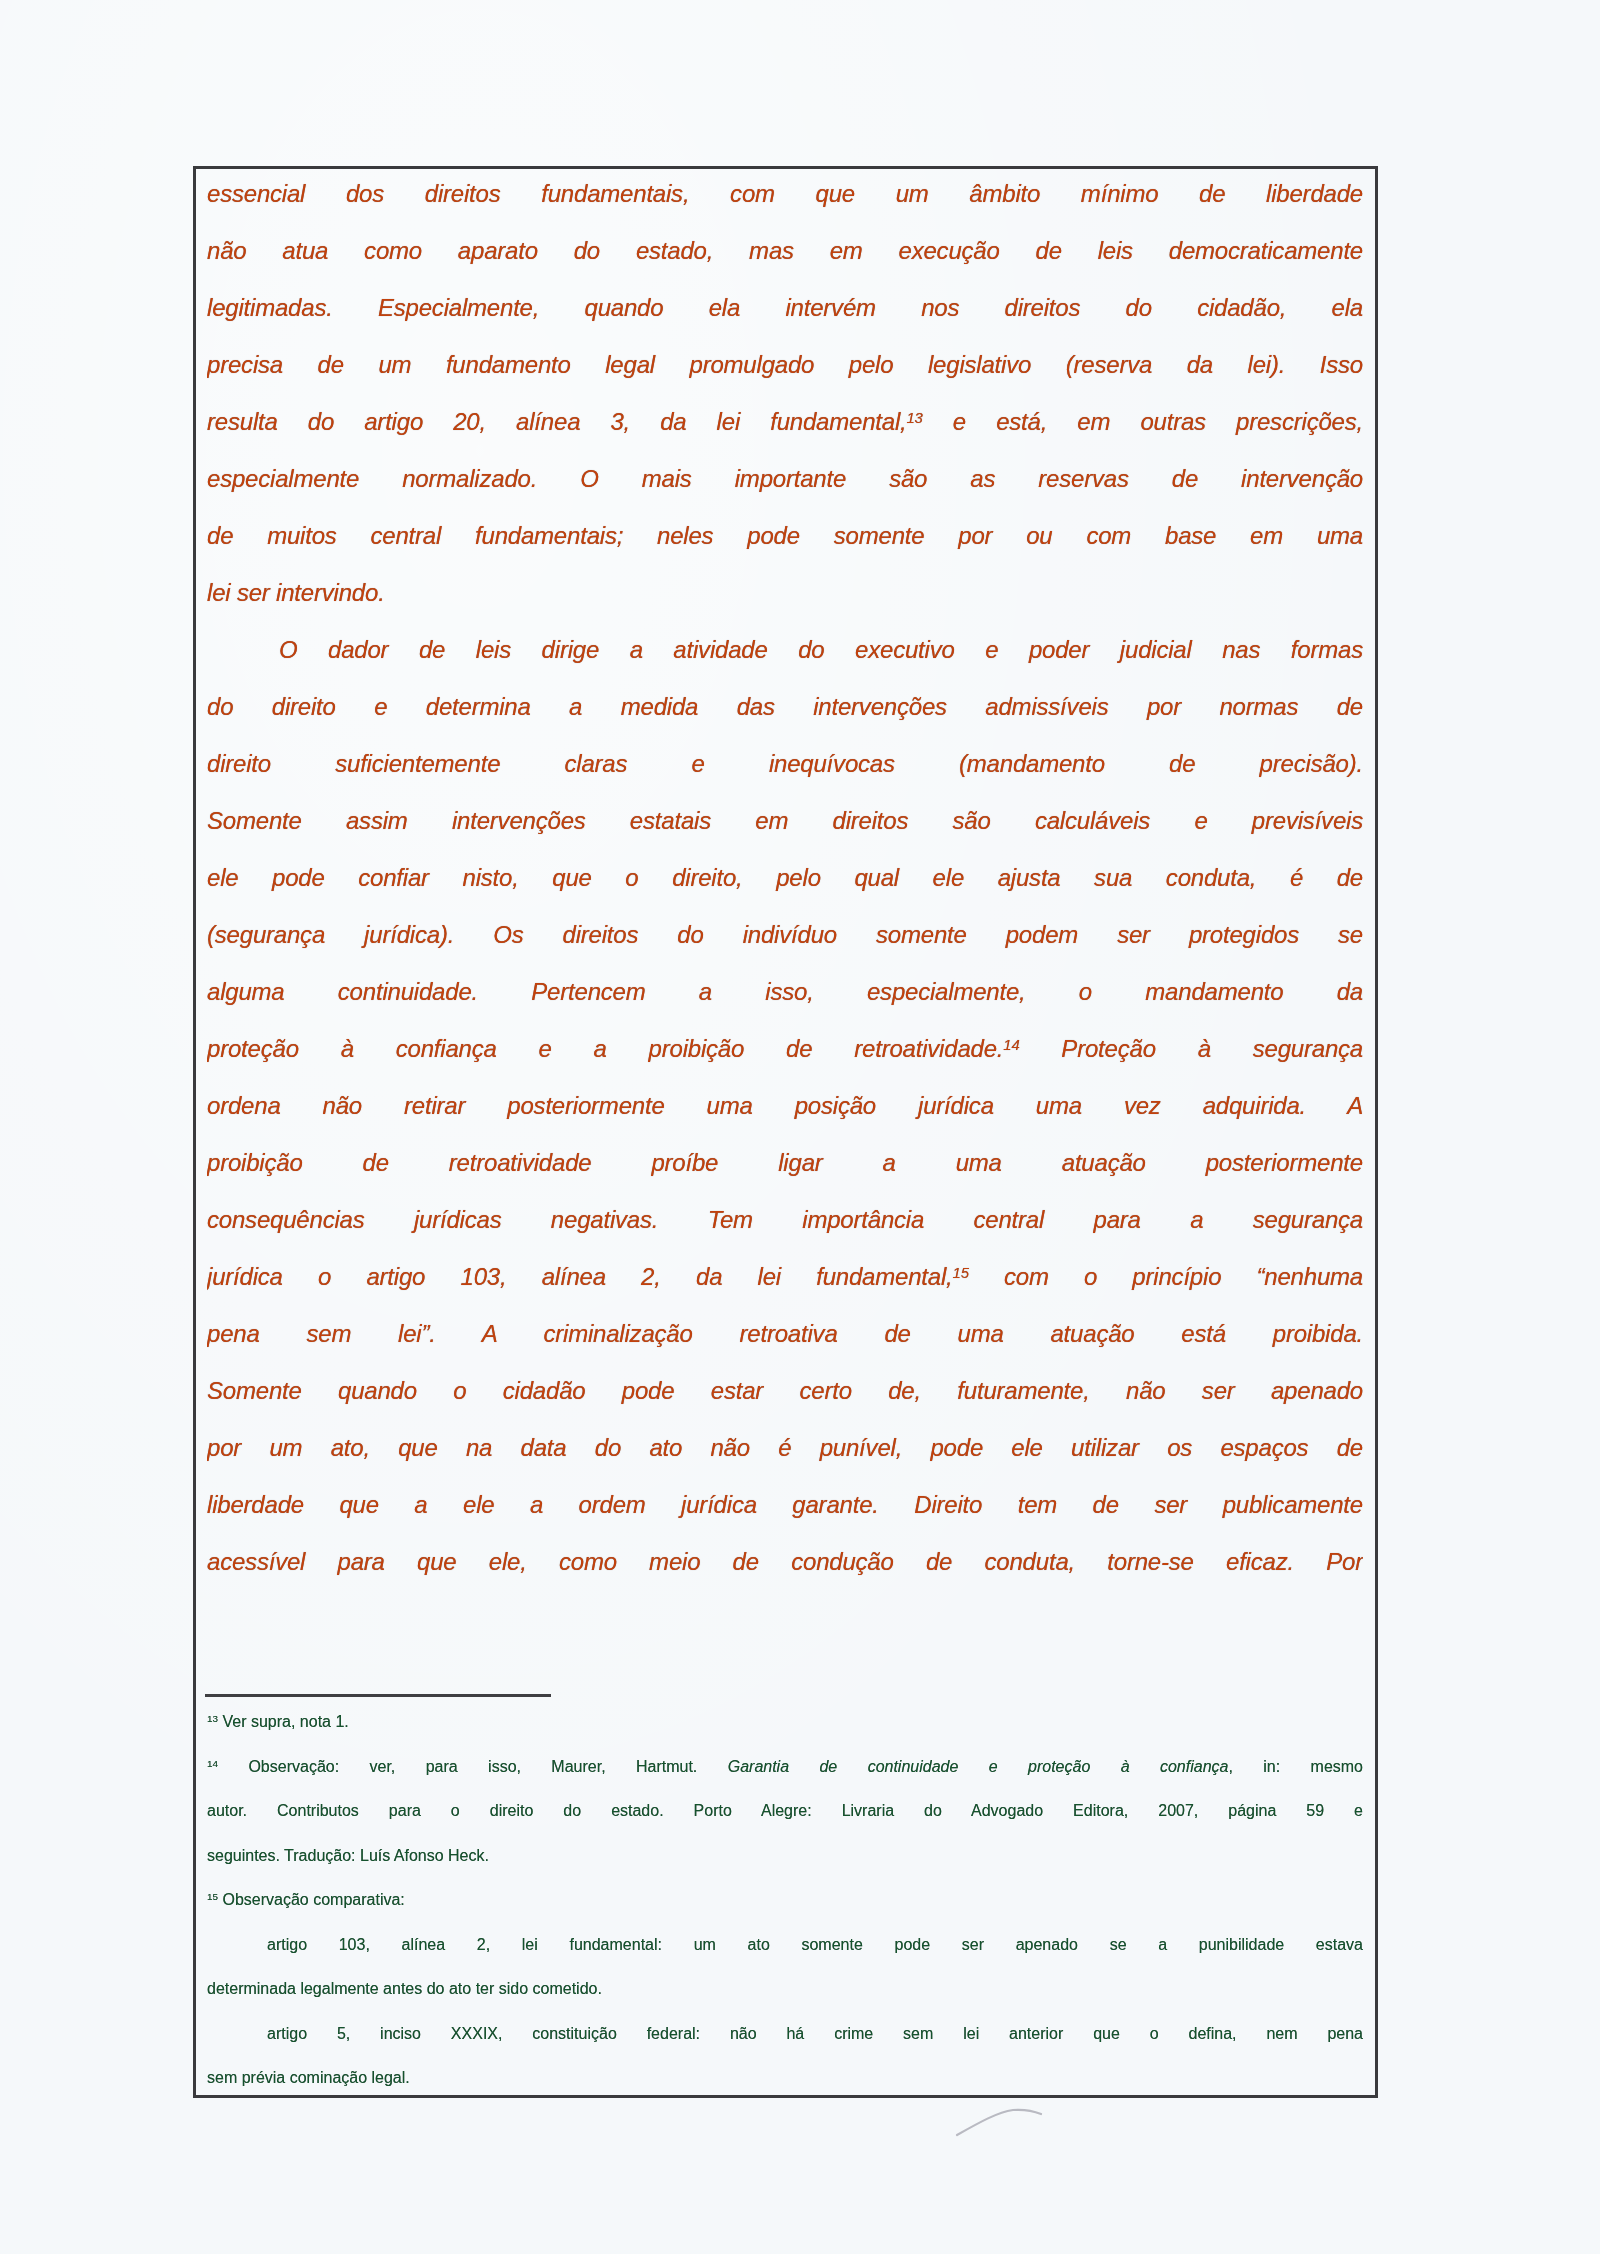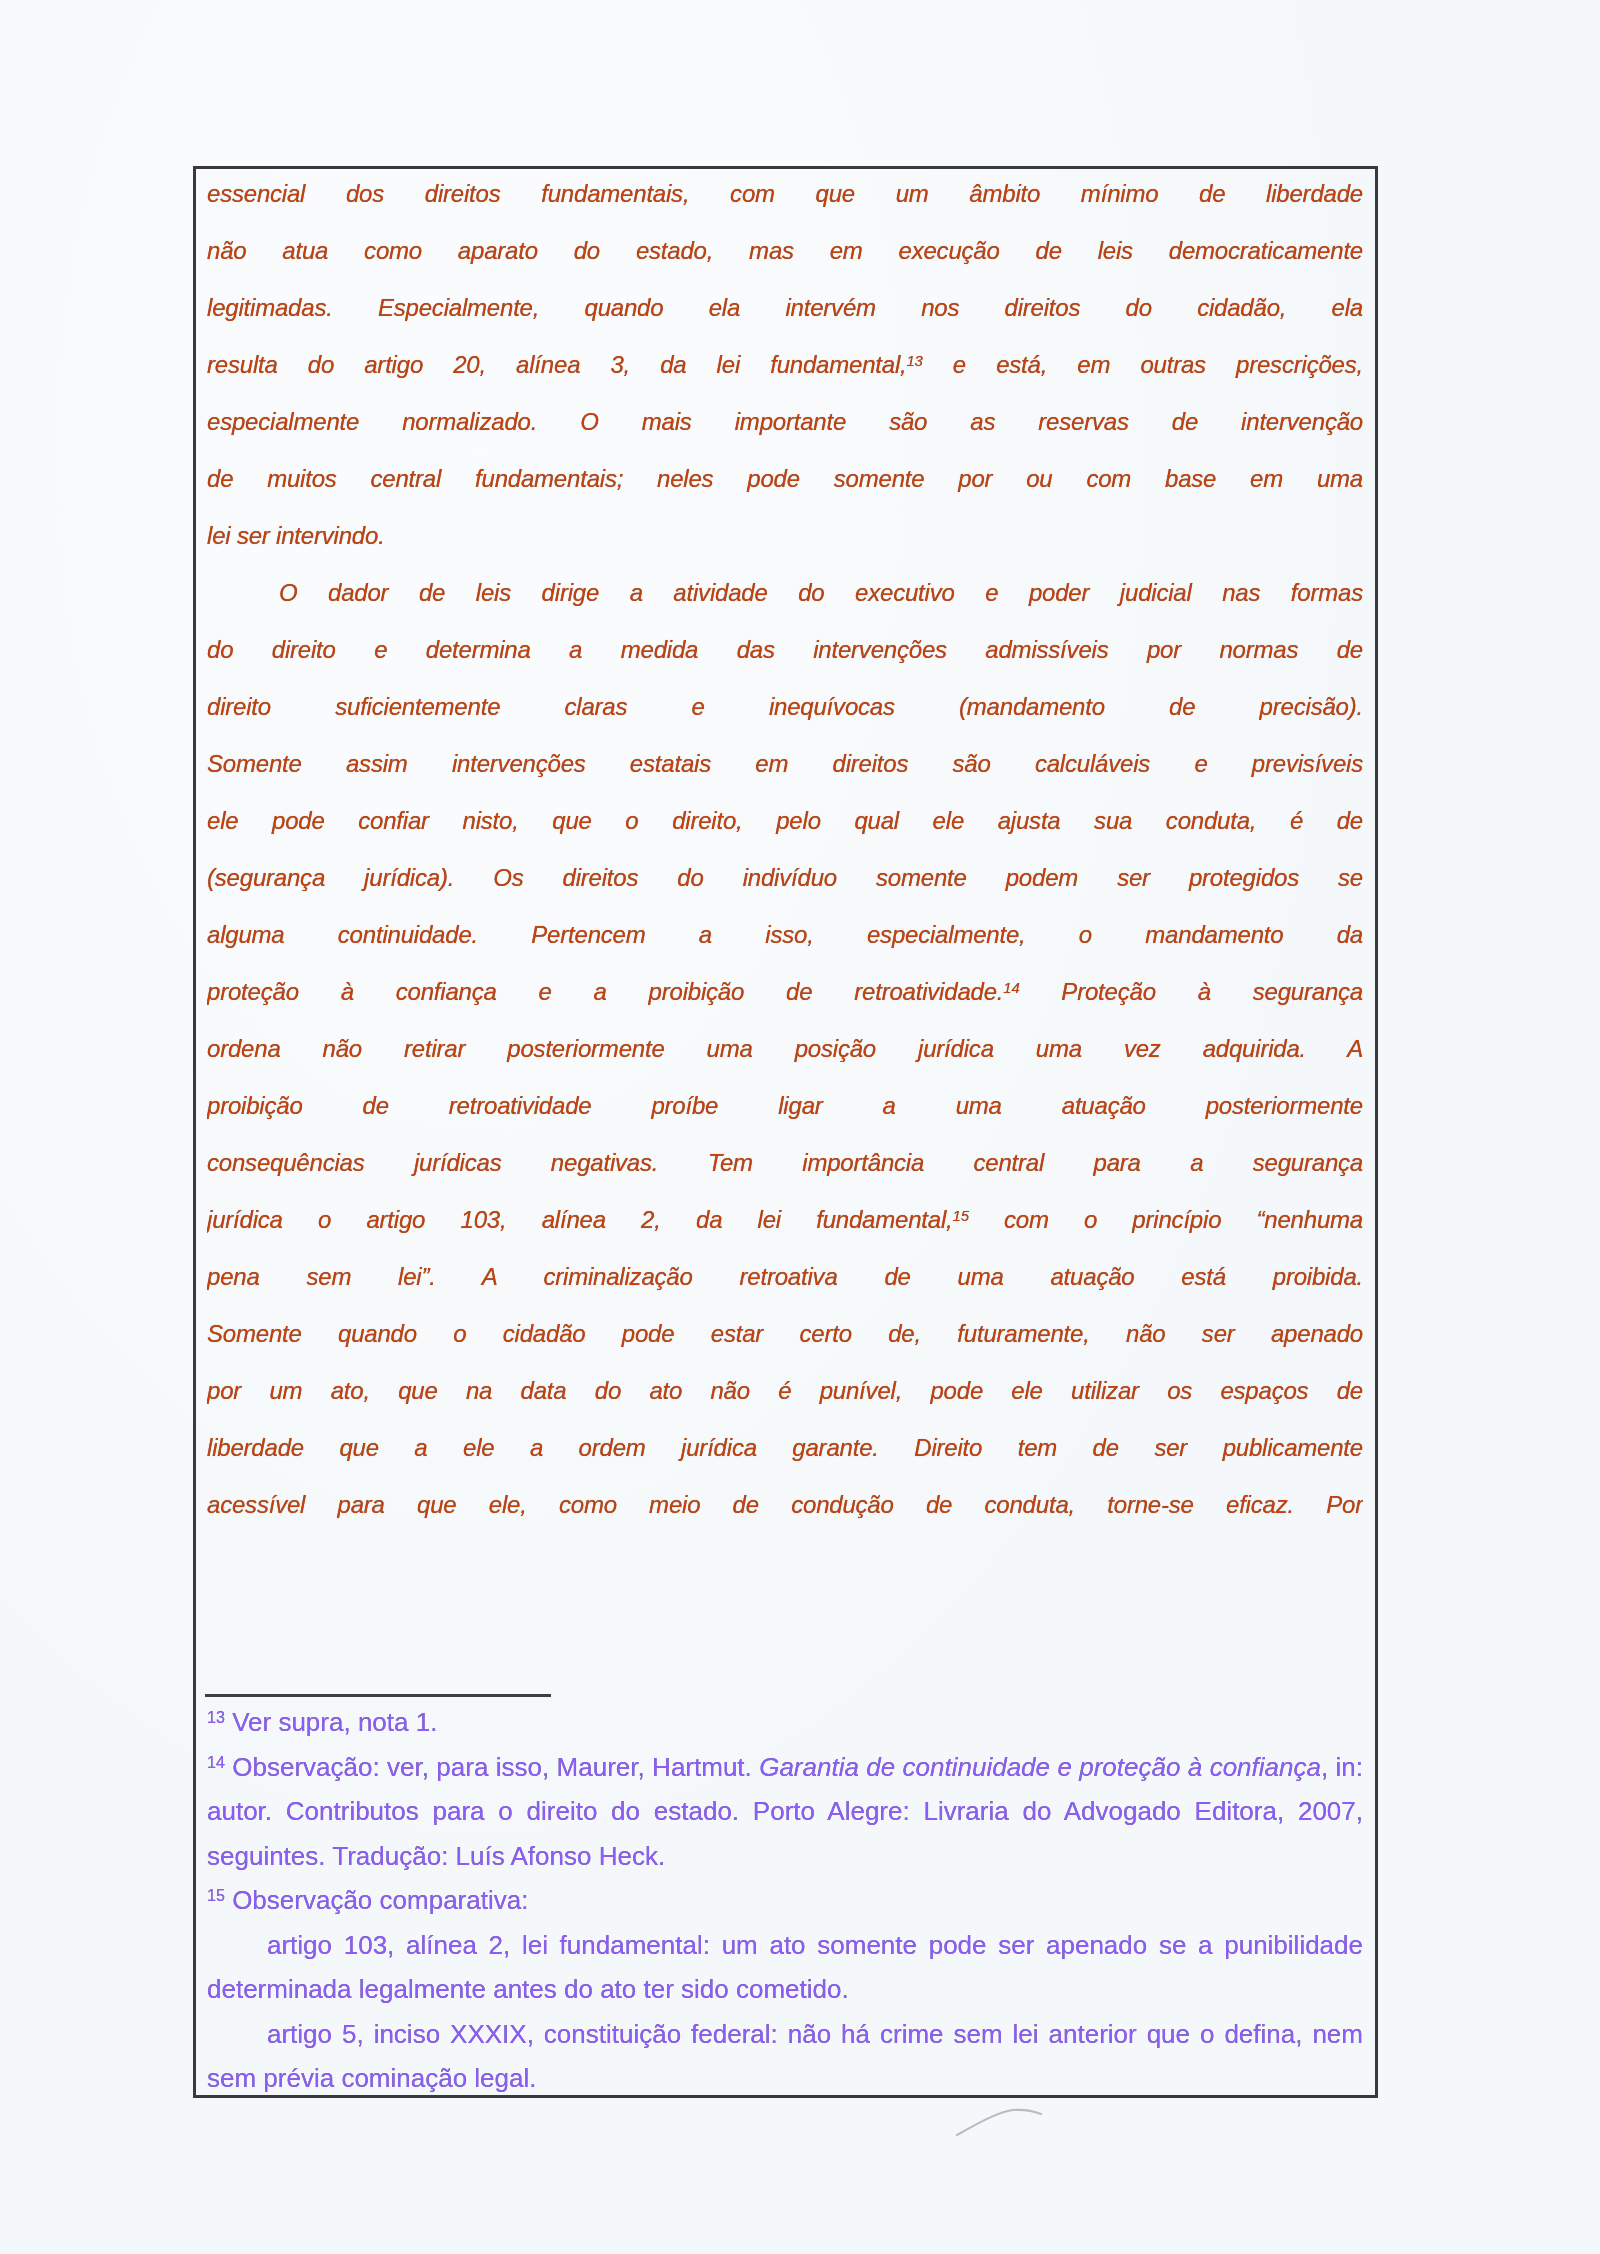--- a/index.html
+++ b/index.html
@@ -51,26 +51,26 @@
     text-shadow: 0 0 0.7px rgba(70,70,74,0.75);
     font-style: italic;
   }
   .footnotes {
     position: absolute;
     left: 207px;
     top: 1700px;
     width: 1156px;
   }
   .footnotes .tline {
-    font-size: 26px;
+    font-size: 16px;
     line-height: 44.5px;
     height: 44.5px;
     overflow: hidden;
     text-align: left;
-    color: #8b5cf6;
+    color: #14532d;
     text-shadow: 0 0 0.6px rgba(70,70,74,0.75);
   }
   .tline.fill {
     text-align: justify;
     text-align-last: justify;
   }
   .tline sup {
     font-size: 0.62em;
     line-height: 0;
     vertical-align: baseline;
@@ -99,20 +99,21 @@
 <body>
 
 <div class="paper"></div>
 
 <div class="text-box"></div>
 
 <div class="body-text" id="body-lines">
     <div class="tline fill"><span>essencial dos direitos fundamentais, com que um âmbito mínimo de liberdade</span></div>
     <div class="tline fill"><span>não atua como aparato do estado, mas em execução de leis democraticamente</span></div>
     <div class="tline fill"><span>legitimadas. Especialmente, quando ela intervém nos direitos do cidadão, ela</span></div>
+    <div class="tline fill"><span>precisa de um fundamento legal promulgado pelo legislativo (reserva da lei). Isso</span></div>
     <div class="tline fill"><span>resulta do artigo 20, alínea 3, da lei fundamental,</span><sup>13</sup><span> e está, em outras prescrições,</span></div>
     <div class="tline fill"><span>especialmente normalizado. O mais importante são as reservas de intervenção</span></div>
     <div class="tline fill"><span>de muitos central fundamentais; neles pode somente por ou com base em uma</span></div>
     <div class="tline"><span>lei ser intervindo.</span></div>
     <div class="tline fill" style="text-indent: 72px;"><span>O dador de leis dirige a atividade do executivo e poder judicial nas formas</span></div>
     <div class="tline fill"><span>do direito e determina a medida das intervenções admissíveis por normas de</span></div>
     <div class="tline fill"><span>direito suficientemente claras e inequívocas (mandamento de precisão).</span></div>
     <div class="tline fill"><span>Somente assim intervenções estatais em direitos são calculáveis e previsíveis</span></div>
     <div class="tline fill"><span>ele pode confiar nisto, que o direito, pelo qual ele ajusta sua conduta, é de</span></div>
     <div class="tline fill"><span>(segurança jurídica). Os direitos do indivíduo somente podem ser protegidos se</span></div>

